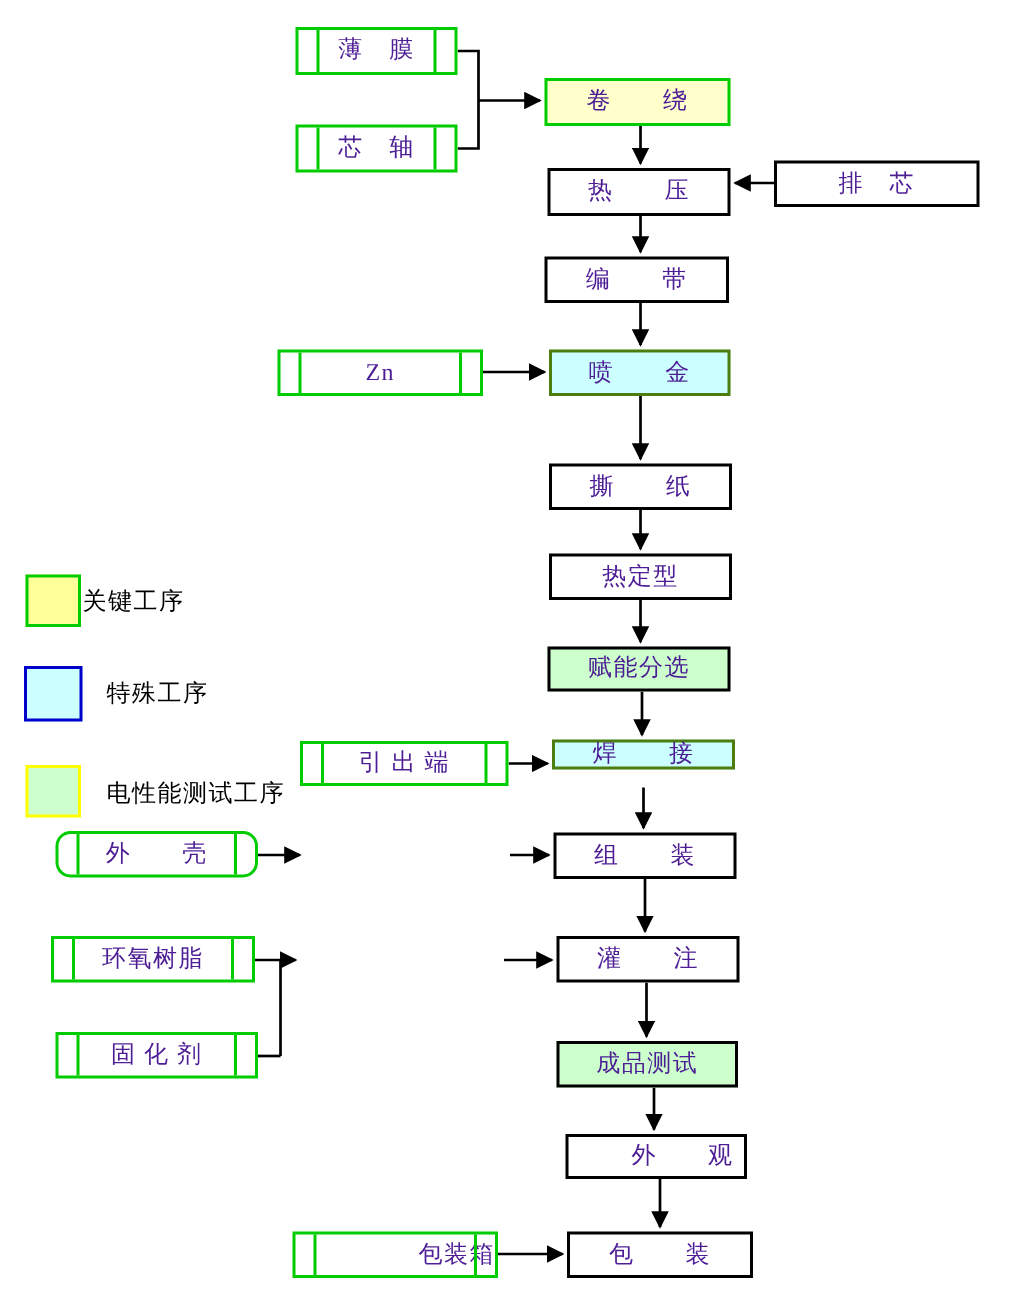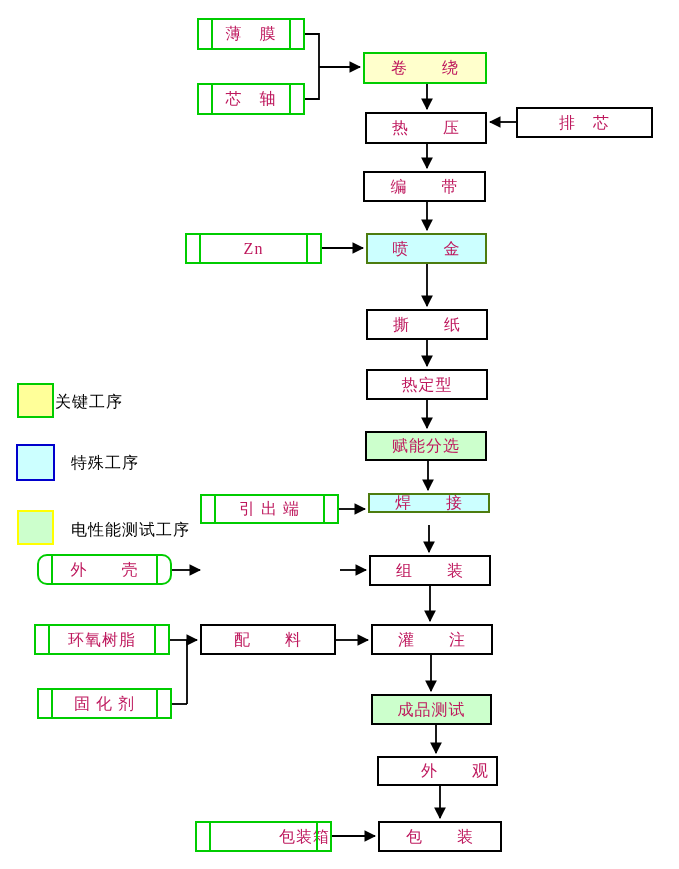--- a/index.html
+++ b/index.html
@@ -8,21 +8,21 @@
     width:679px;height:869px;
     background:#ffffff;
     font-family:"Liberation Serif","DejaVu Serif",serif;
     overflow:hidden;
   }
   #connectors{position:absolute;left:0;top:0;width:679px;height:869px;}
   .box{
     position:absolute;
     box-sizing:border-box;
     display:flex;align-items:center;justify-content:center;
-    font-size:16px;color:#be185d;
+    font-size:16px;color:#4c1d95;
     white-space:pre;
     line-height:1;
     letter-spacing:1px;
   }
   .process{border:2px solid #000000;background:#ffffff;}
   .key{border:2px solid #00CC00;background:#FFFFCC;}
   .special{border:2px solid #4d7c0f;background:#CCFFFF;}
   .test{border:2px solid #000000;background:#CCFFCC;}
   .input{border:2px solid #00CC00;background:#ffffff;}
   .input::before,.input::after{
@@ -91,21 +91,20 @@
   <div class="box input" style="left:185px;top:233px;width:137px;height:31px;"><span>Zn</span></div>
   <div class="box special" style="left:366px;top:233px;width:121px;height:31px;"><span>喷　　金</span></div>
   <div class="box process" style="left:366px;top:309px;width:122px;height:31px;"><span>撕　　纸</span></div>
   <div class="box process" style="left:366px;top:369px;width:122px;height:31px;"><span>热定型</span></div>
   <div class="box test" style="left:365px;top:431px;width:122px;height:30px;"><span>赋能分选</span></div>
   <div class="box input" style="left:200px;top:494px;width:139px;height:30px;"><span>引 出 端</span></div>
   <div class="box special" style="left:368px;top:493px;width:122px;height:20px;"><span>焊　　接</span></div>
   <div class="box input" style="left:37px;top:554px;width:135px;height:31px;border-radius:10px;"><span>外　　壳</span></div>
   <div class="box process" style="left:369px;top:555px;width:122px;height:31px;"><span>组　　装</span></div>
   <div class="box input" style="left:34px;top:624px;width:136px;height:31px;"><span>环氧树脂</span></div>
-  <div class="box process" style="left:200px;top:624px;width:136px;height:31px;"><span>配　　料</span></div>
   <div class="box process" style="left:371px;top:624px;width:122px;height:31px;"><span>灌　　注</span></div>
   <div class="box input" style="left:37px;top:688px;width:135px;height:31px;"><span>固 化 剂</span></div>
   <div class="box test" style="left:371px;top:694px;width:121px;height:31px;"><span>成品测试</span></div>
   <div class="box process" style="left:377px;top:756px;width:121px;height:30px;padding-left:35px;"><span>外　　观</span></div>
   <div class="box input" style="left:195px;top:821px;width:137px;height:31px;justify-content:flex-end;"><span>包装箱</span></div>
   <div class="box process" style="left:378px;top:821px;width:124px;height:31px;"><span>包　　装</span></div>
 
   <div class="swatch sw-key" style="left:17px;top:383px;width:37px;height:35px;"></div>
   <div class="legend-label" style="left:55px;top:392px;">关键工序</div>
   <div class="swatch sw-special" style="left:16px;top:444px;width:39px;height:37px;"></div>

